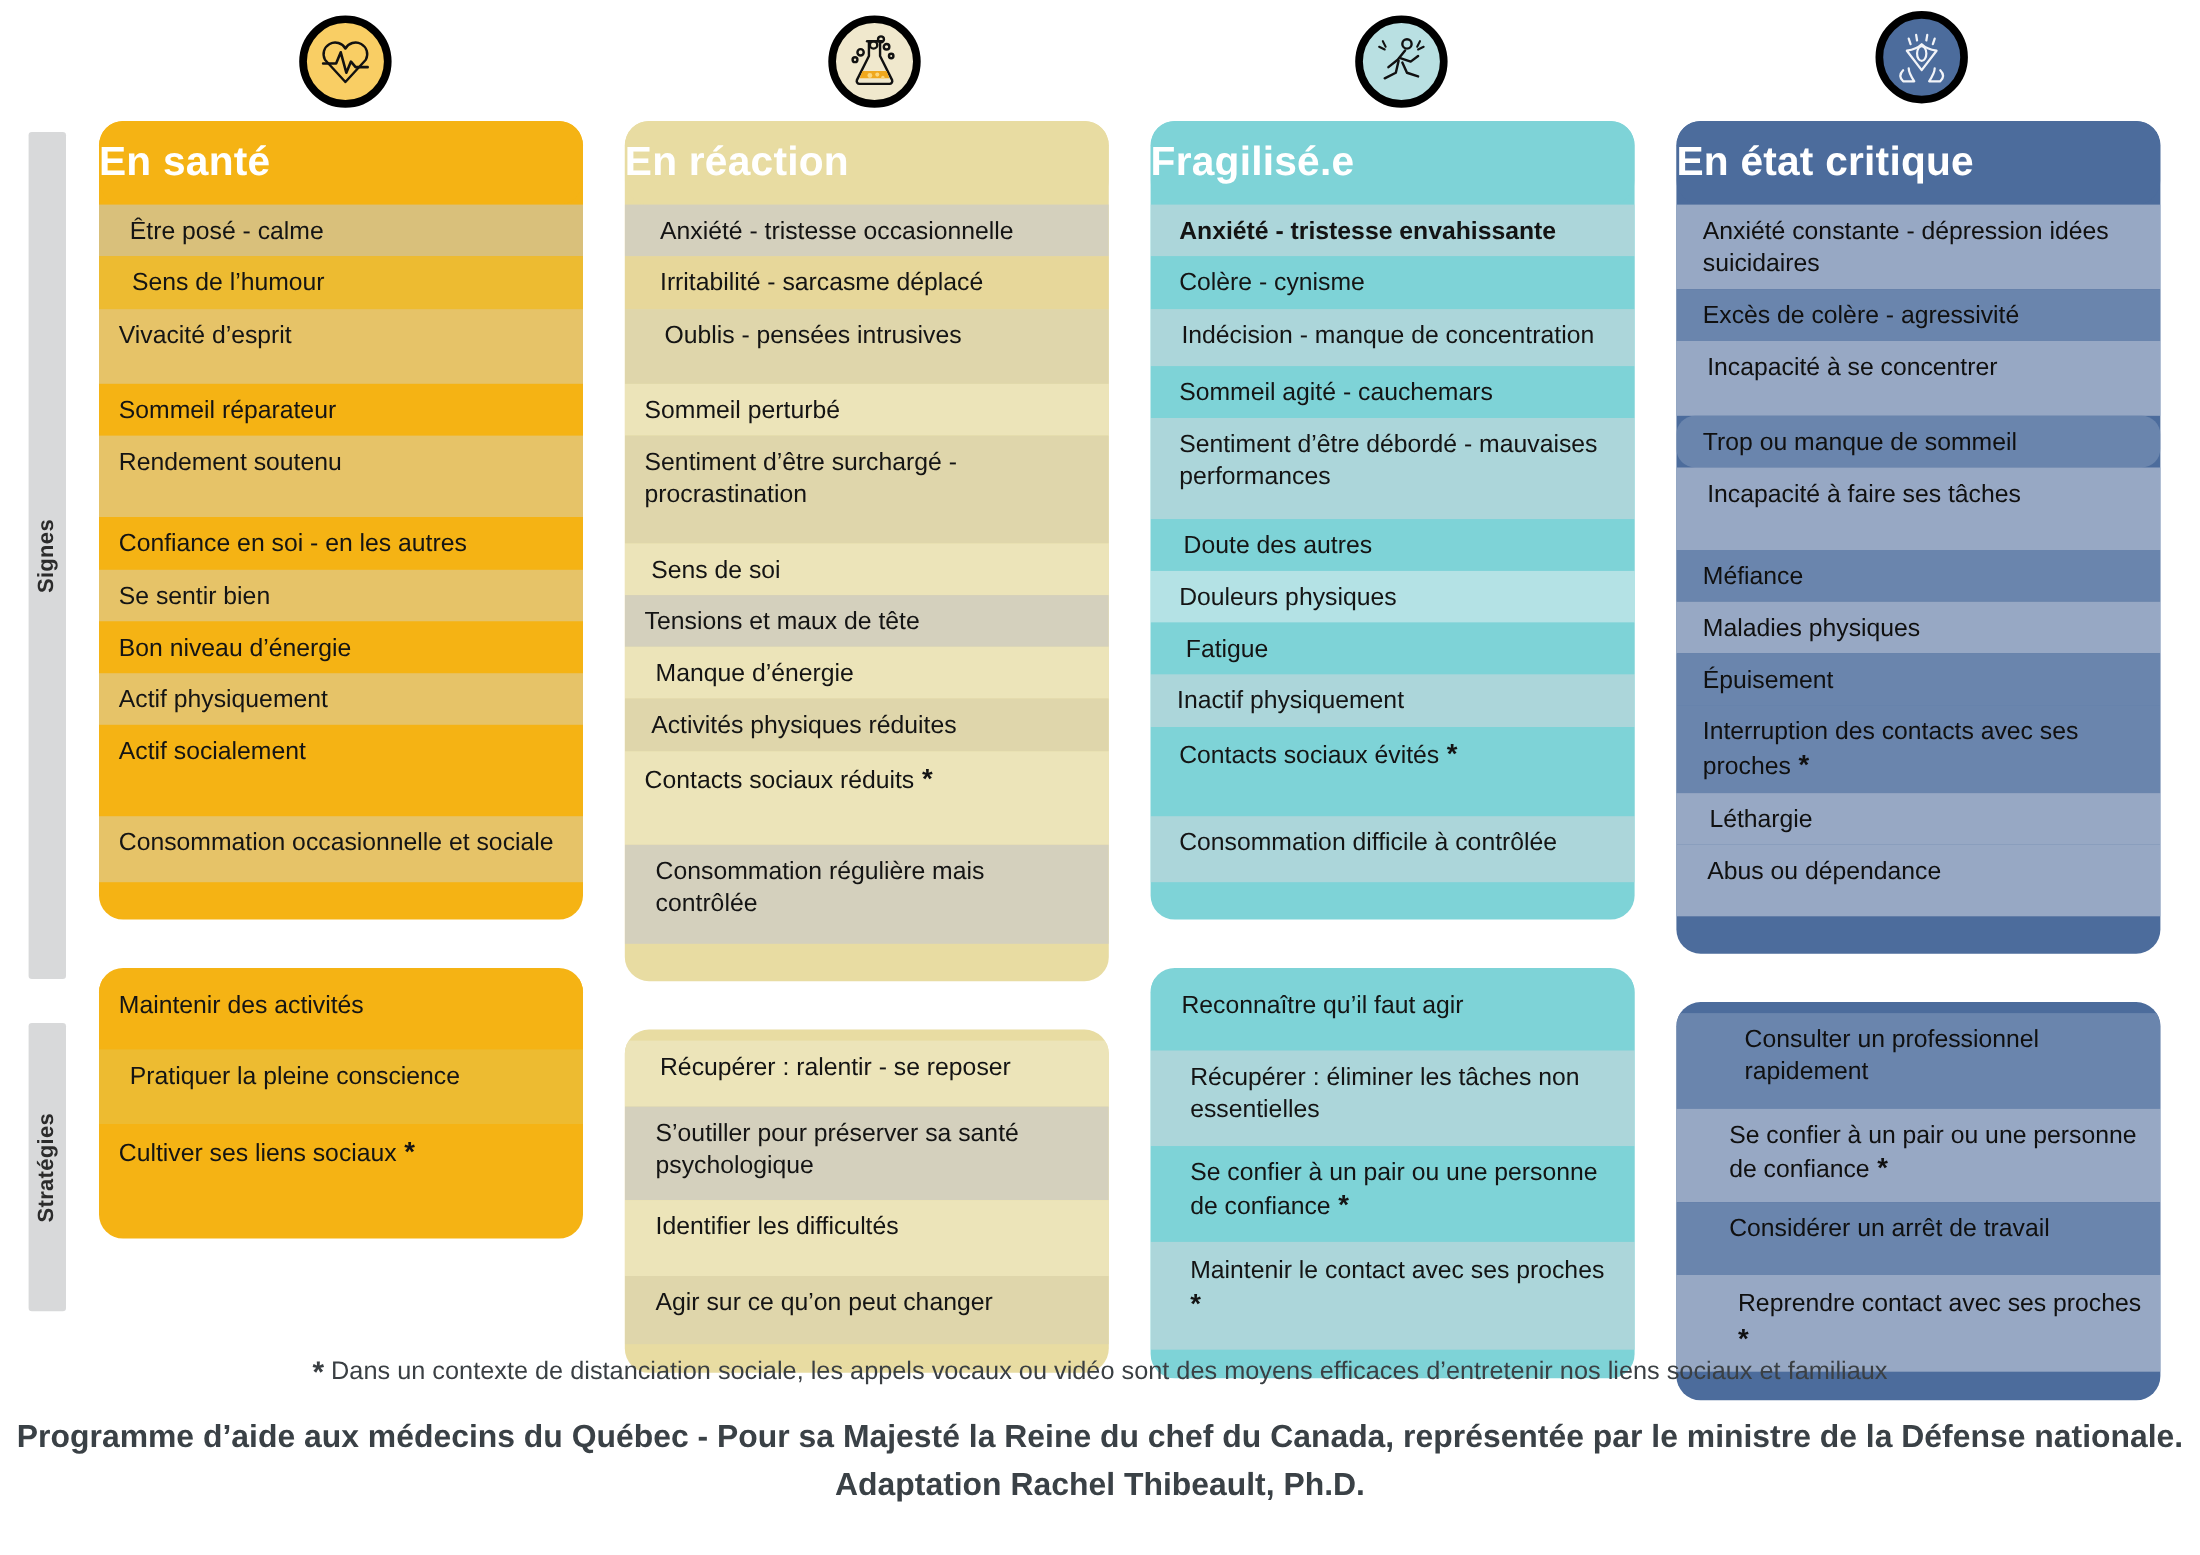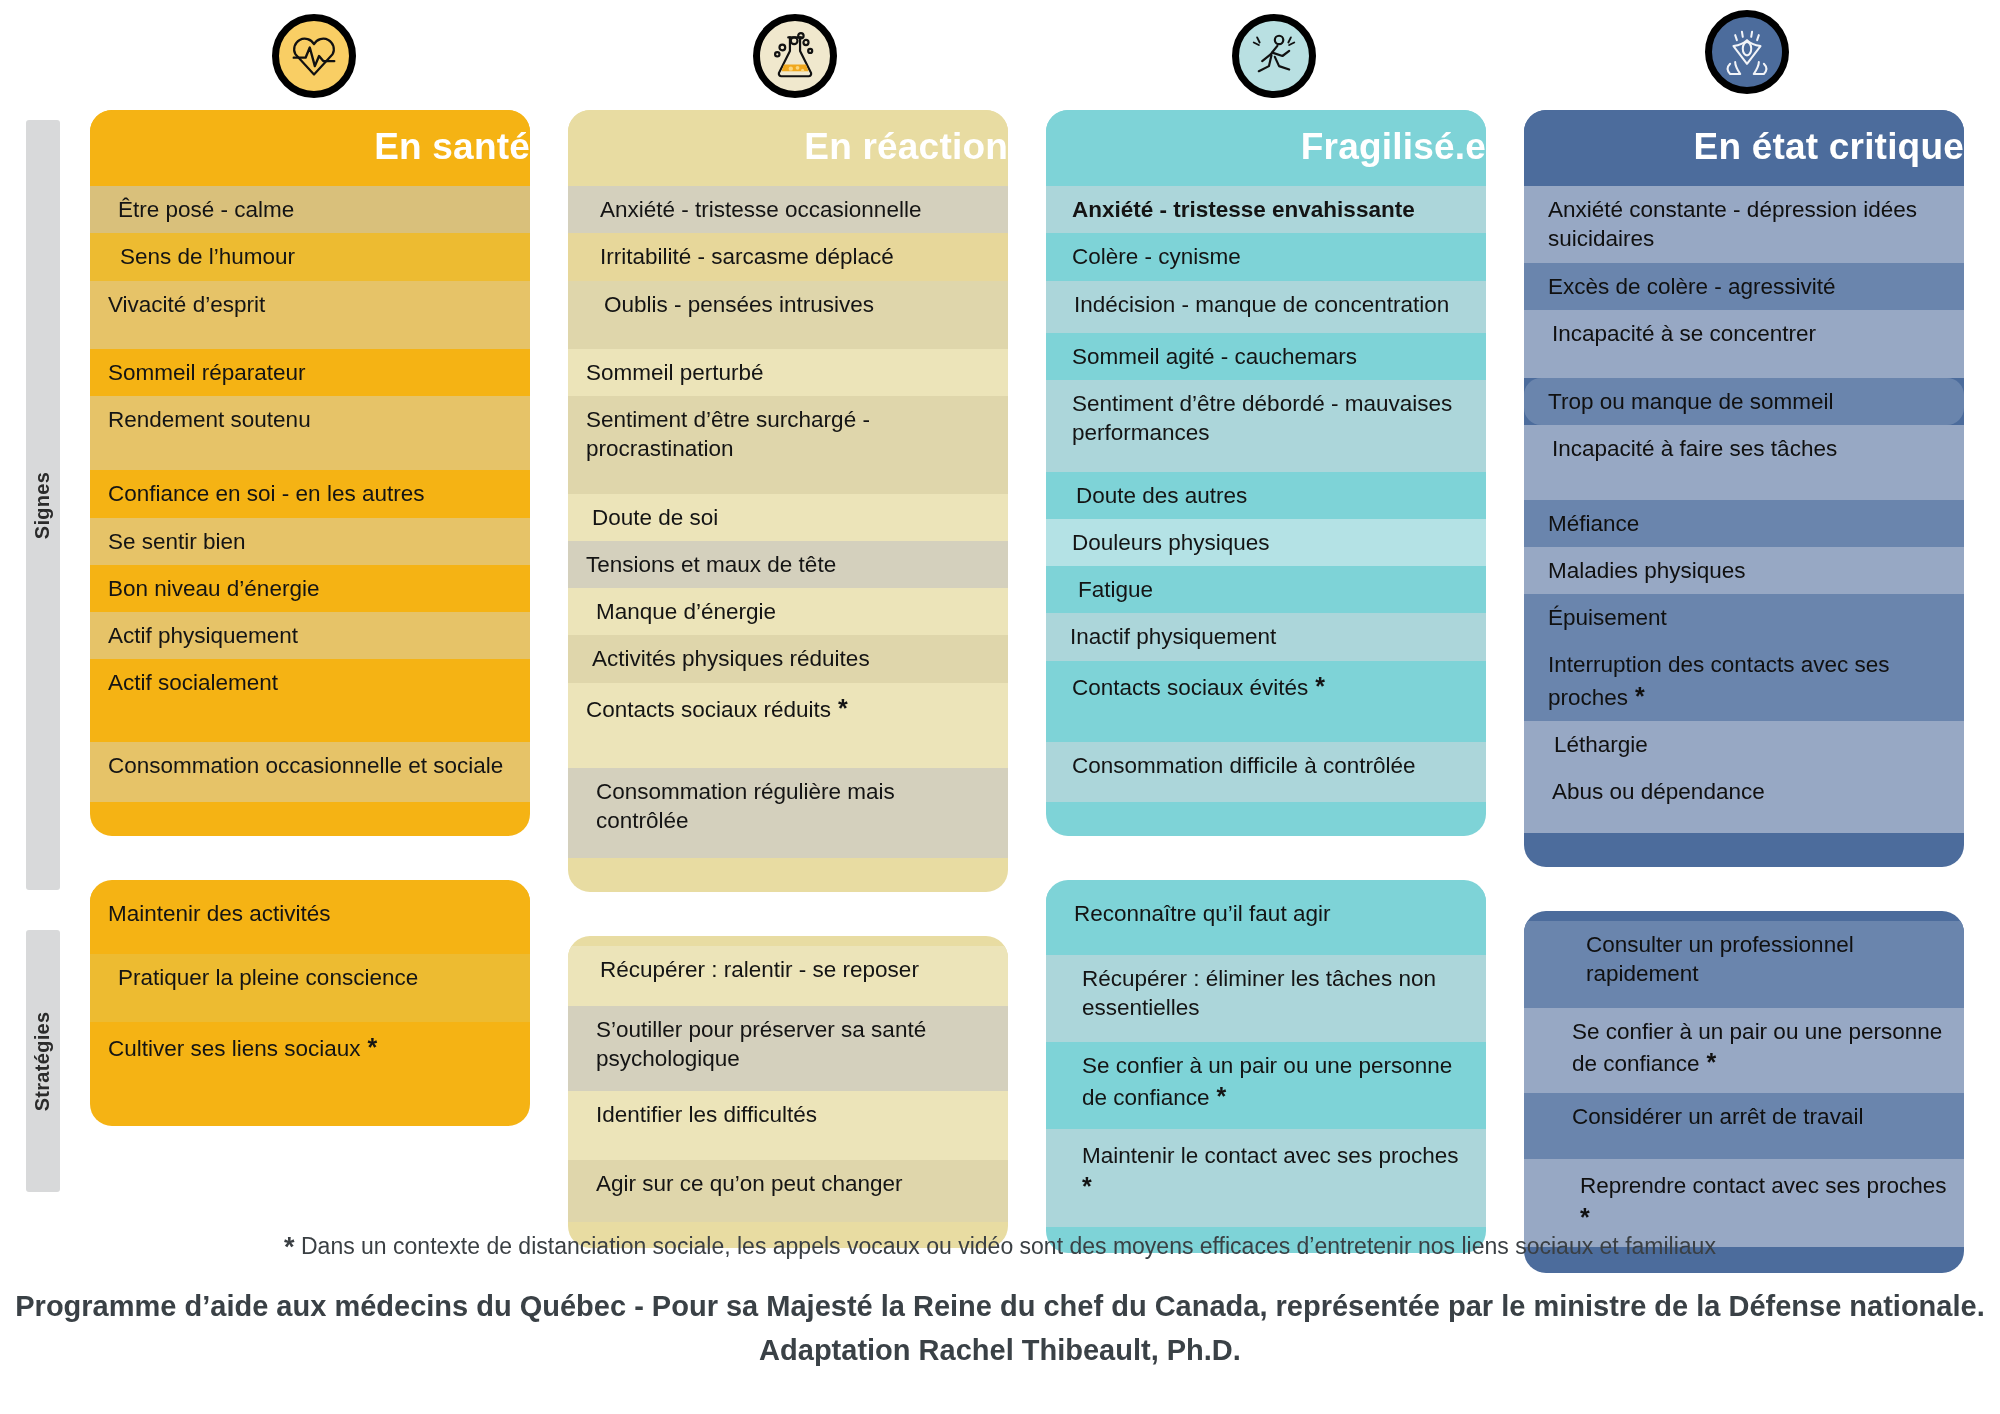--- a/index.html
+++ b/index.html
@@ -46,26 +46,27 @@
   .col{position:absolute;top:110px;width:440px;}
   .card{
     border-radius:22px;
     overflow:hidden;
     position:relative;
   }
   .card.signs{padding-bottom:34px;}
   .card.strat{padding-top:10px;padding-bottom:26px;}
 
   .card-title{
-    text-align:right;
+    text-align:left;
     color:#ffffff;
     font-weight:bold;
     font-size:37px;
     letter-spacing:.2px;
     padding:16px 0 18px 0;
+    border-radius:22px;
   }
 
   .row{
     position:relative;
     font-size:22.5px;
     line-height:1.3;
     padding:9px 16px 9px 18px;
     color:#141414;
     box-sizing:border-box;
   }
@@ -209,21 +210,21 @@
       </div>
     </div>
   <div class="col c2" id="col-2">
       <div class="card signs">
         <div class="card-title">En réaction</div>
         <div class="row rowA" style="padding-left: 32px;"><span>Anxiété - tristesse occasionnelle</span></div>
         <div class="row rowB" style="padding-left: 32px;"><span>Irritabilité - sarcasme déplacé</span></div>
         <div class="row rowD" style="padding-left: 36px; padding-bottom: 30px;"><span>Oublis - pensées intrusives</span></div>
         <div class="row rowC"><span>Sommeil perturbé</span></div>
         <div class="row rowD" style="padding-bottom: 30px;"><span>Sentiment d’être surchargé - procrastination</span></div>
-        <div class="row rowC" style="padding-left: 24px;"><span>Doute de soi</span></div>
+        <div class="row rowC" style="padding-left: 24px;"><span>Sens de soi</span></div>
         <div class="row rowA"><span>Tensions et maux de tête</span></div>
         <div class="row rowC" style="padding-left: 28px;"><span>Manque d’énergie</span></div>
         <div class="row rowD" style="padding-left: 24px;"><span>Activités physiques réduites</span></div>
         <div class="row rowC" style="padding-bottom: 44px;"><span>Contacts sociaux réduits</span><span class="ast"> *</span></div>
         <div class="row rowA" style="padding-left: 28px; padding-bottom: 22px;"><span>Consommation régulière mais contrôlée</span></div>
       </div>
       <div style="height: 44px;"></div>
       <div class="card strat">
         <div class="row rowC" style="padding-left: 32px; padding-bottom: 22px;"><span>Récupérer : ralentir - se reposer</span></div>
         <div class="row rowA" style="padding-left: 28px; padding-bottom: 18px;"><span>S’outiller pour préserver sa santé psychologique</span></div>

